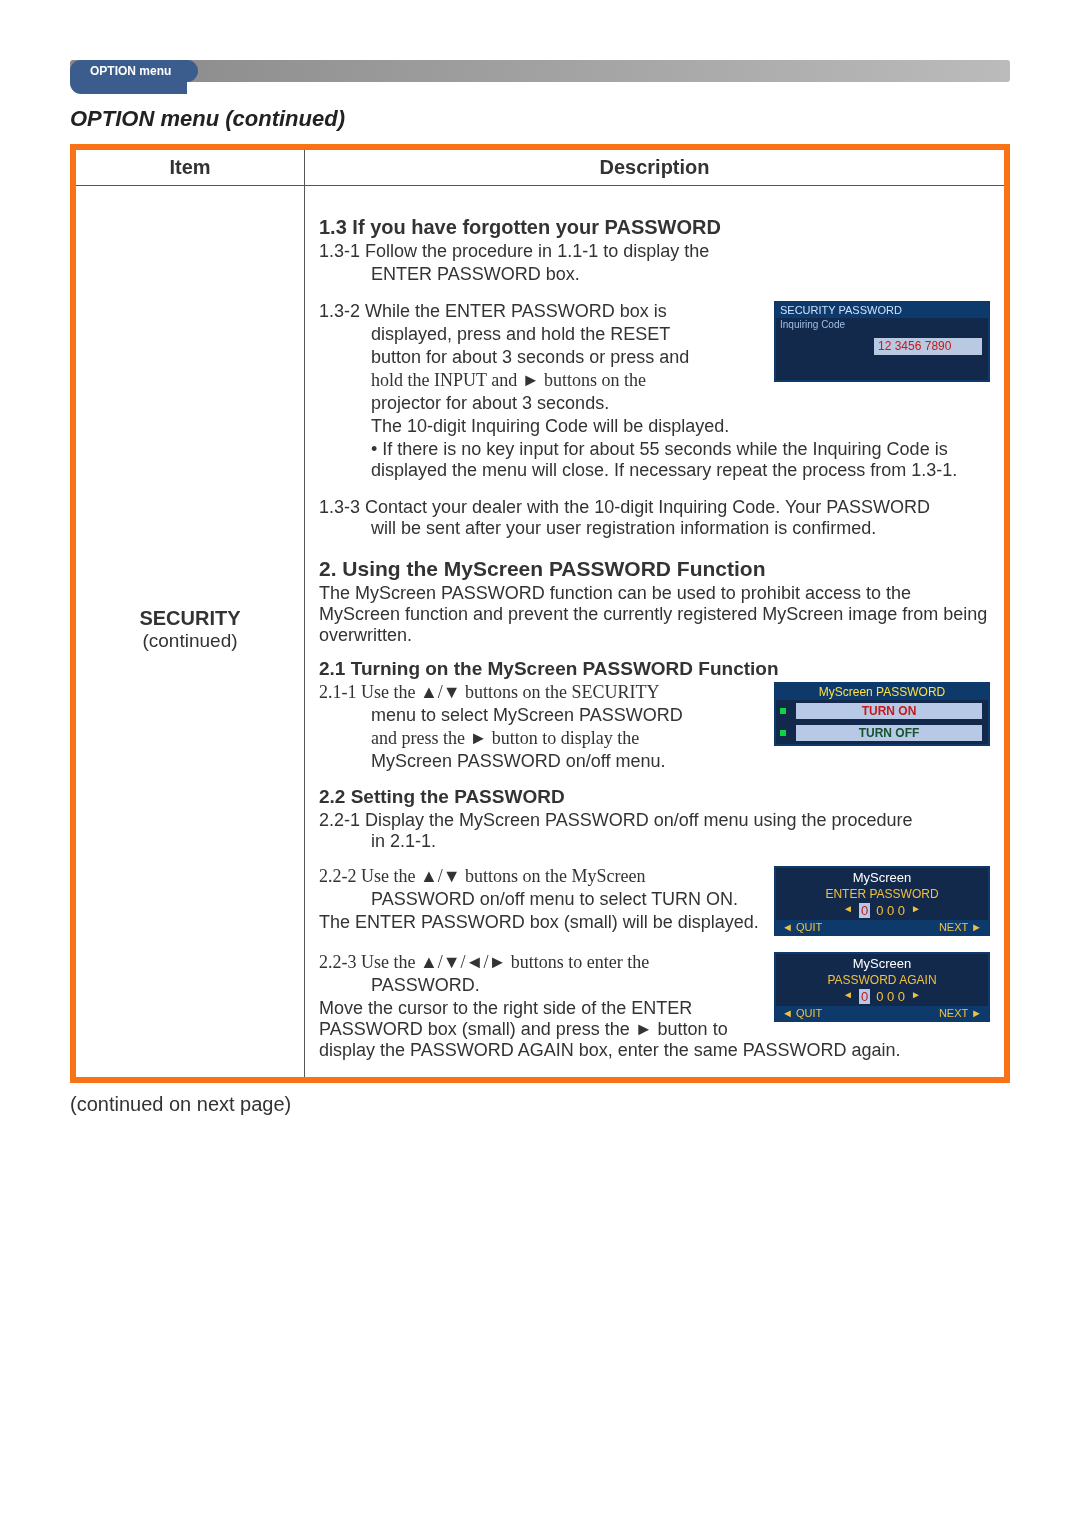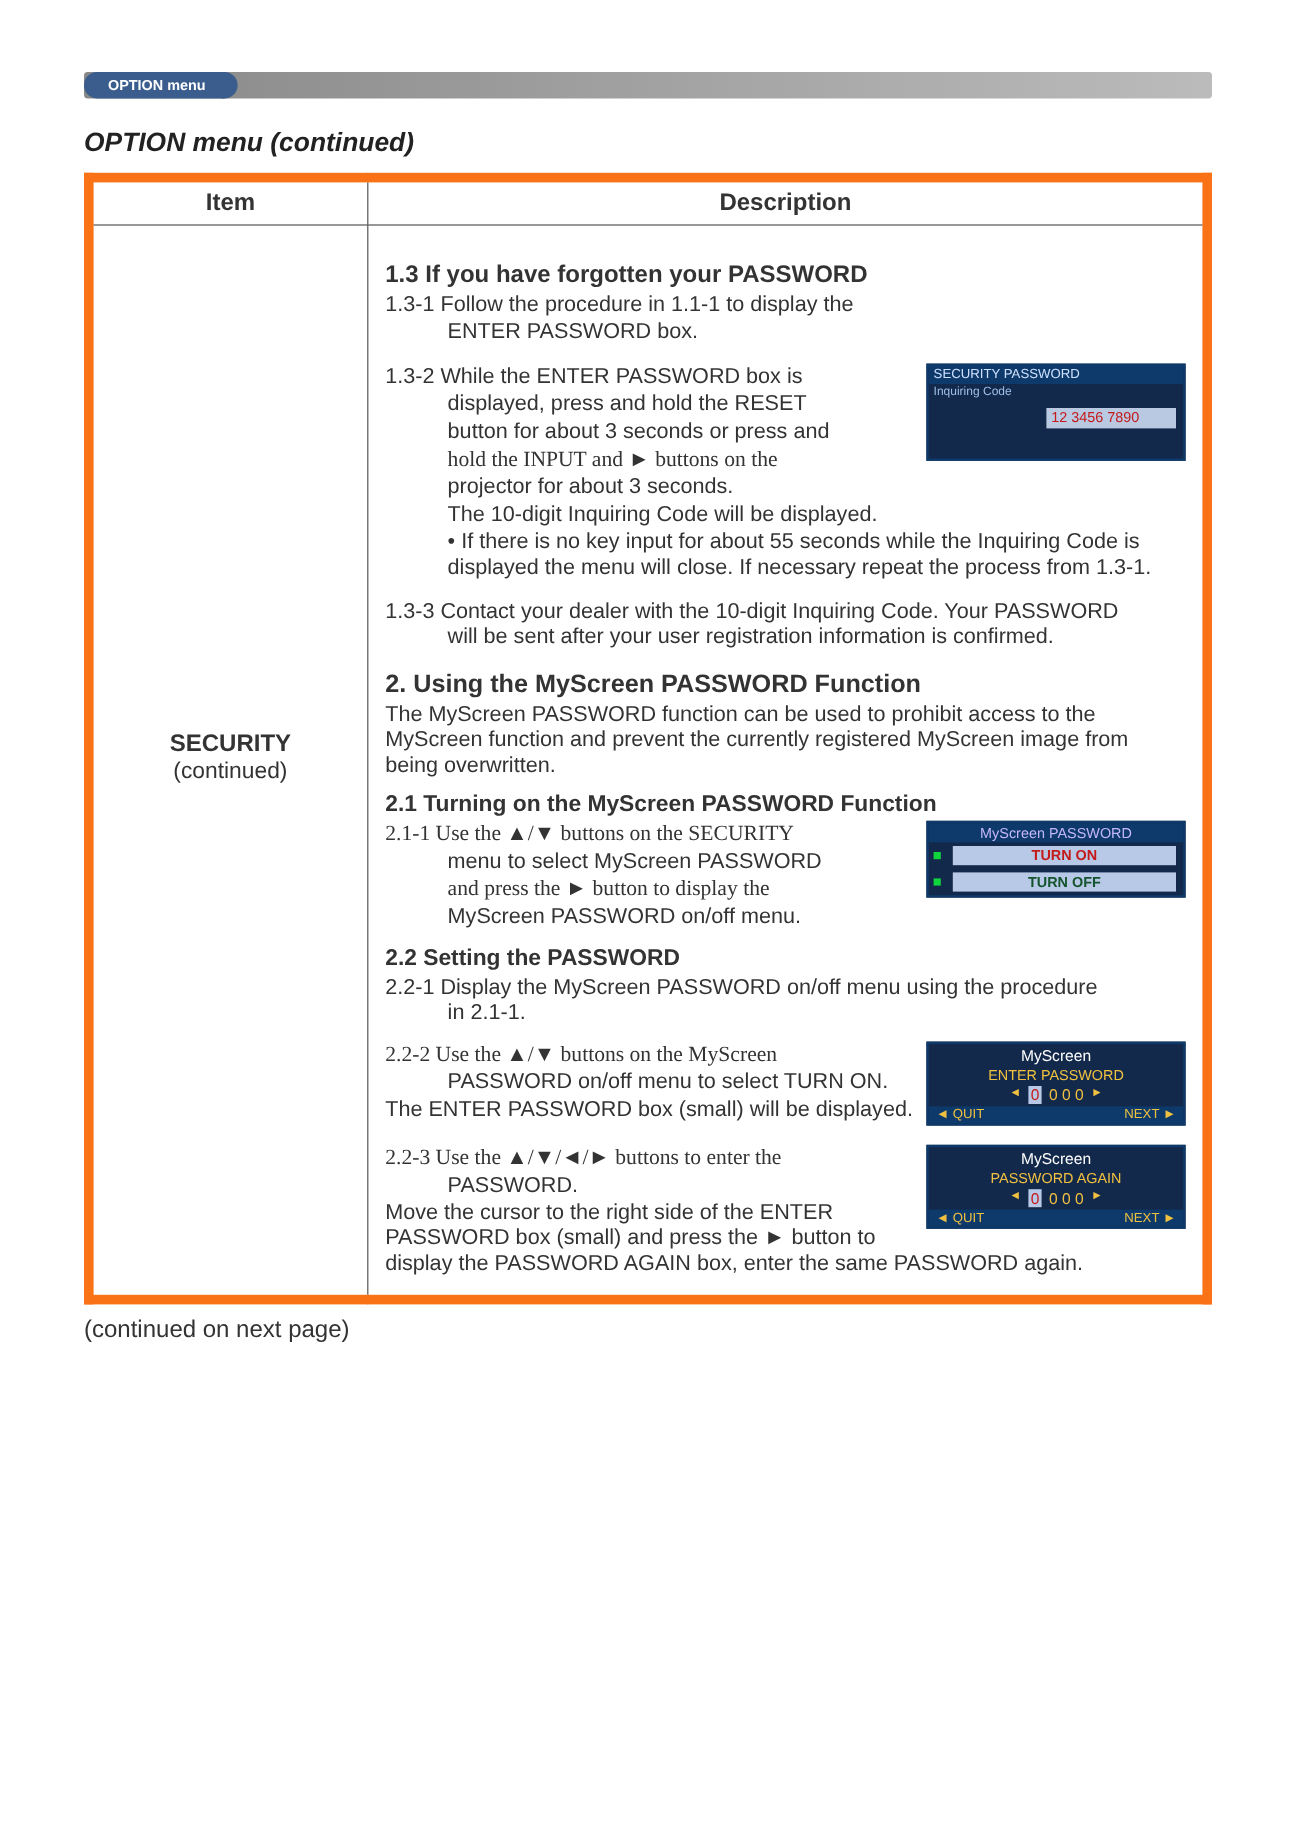--- a/index.html
+++ b/index.html
@@ -16,21 +16,21 @@
   .top-bar {
     background: linear-gradient(to right, #888 0%, #bbb 100%);
     height: 22px;
     border-radius: 3px;
     position: relative;
   }
   .top-tab {
     position: absolute;
     left: 0;
     top: 0;
-    height: 22px;
+    height: 34px;
     background: #3b5d8e;
     color: #fff;
     font-size: 12px;
     font-weight: bold;
     padding: 0 16px 0 20px;
     line-height: 22px;
     border-radius: 11px 0 0 11px;
   }
   .top-tab::after {
     content: "";
@@ -44,21 +44,21 @@
   }
   .top-tab span { position: relative; z-index: 2; }
   .section-title {
     font-size: 22px;
     font-weight: bold;
     font-style: italic;
     margin: 24px 0 12px 0;
     color: #222;
   }
   .content-table {
-    border: 8px solid #f97316;
+    border: 6px solid #f97316;
     border-collapse: collapse;
     width: 100%;
   }
   .content-table th {
     border: 1px solid #555;
     padding: 6px;
     font-size: 20px;
     font-weight: bold;
   }
   .content-table td {
@@ -99,21 +99,21 @@
     text-align: left;
   }
   .osd-myscreen {
     width: 212px;
     border: 2px solid #0d3a6a;
     background: #13294b;
     font-size: 12px;
   }
   .osd-myscreen .title {
     background: #0d3a6a;
-    color: #c4b5fd;
+    color: #fde047;
     text-align: center;
     padding: 1px 0;
     font-size: 12px;
   }
   .osd-myscreen .opt {
     display: flex;
     align-items: center;
     justify-content: center;
     background: #b7c9e6;
     color: #c41a1a;

